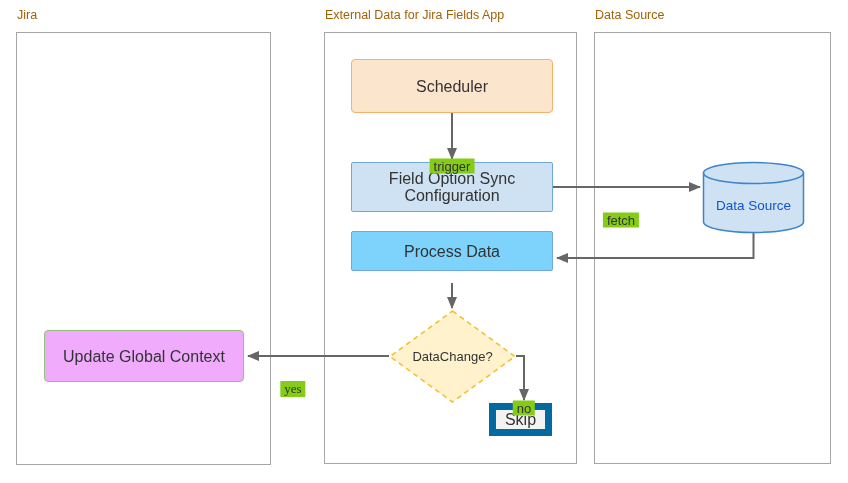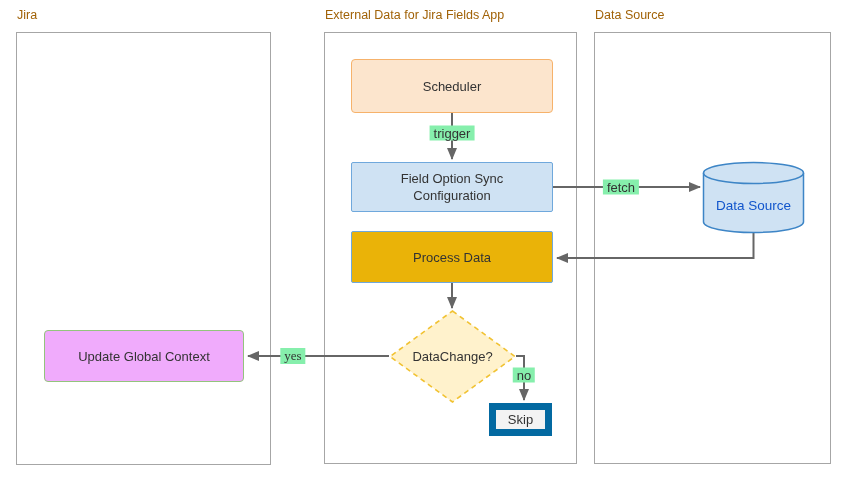--- a/index.html
+++ b/index.html
@@ -15,39 +15,39 @@
   .lane-label { position:absolute; top:8px; font-size:12.5px; color:#a16207; z-index:1; white-space:nowrap; }
   .lane-label-jira { left:17px; }
   .lane-label-app  { left:325px; }
   .lane-label-ds   { left:595px; }
 
   
   svg.edges { position:absolute; left:0; top:0; width:848px; height:483px; z-index:2; }
 
   
   .node { position:absolute; display:flex; flex-direction:column; align-items:center; justify-content:center;
-          text-align:center; font-size:13px; color:#333333; box-sizing:border-box; z-index:3; line-height:17px; }
+          text-align:center; font-size:16px; color:#333333; box-sizing:border-box; z-index:3; line-height:17px; }
   .node-scheduler { left:351px; top:59px;  width:202px; height:54px; background:#FCE5CD; border:1.5px solid #F6B26B; border-radius:4px; }
   .node-fieldopt  { left:351px; top:162px; width:202px; height:50px; background:#CFE2F3; border:1.5px solid #6FA8DC; border-radius:2px; }
-  .node-process   { left:351px; top:231px; width:202px; height:52px; background:#eab308; border:1.5px solid #6FA8DC; border-radius:2px; }
+  .node-process   { left:351px; top:231px; width:202px; height:40px; background:#7dd3fc; border:1.5px solid #6FA8DC; border-radius:2px; }
   .node-green     { left:44px;  top:330px; width:200px; height:52px; background:#f0abfc; border:1.5px solid #93C47D; border-radius:4px; }
   .node-skip      { left:489px; top:403px; width:63px;  height:33px; background:#F3F3F3; border:7px solid #0369a1; }
 
   
   .shape-svg { position:absolute; z-index:3; }
   .diamond-svg  { left:388px; top:309px; }
   .cylinder-svg { left:702px; top:161px; }
   .diamond-text { position:absolute; left:389px; top:310px; width:127px; height:93px; display:flex; flex-direction:row;
                   align-items:center; justify-content:center; font-size:13px; line-height:17px; color:#333333; z-index:4; text-align:center; }
   .cylinder-text { position:absolute; left:703px; top:188px; width:101px; height:34px; display:flex;
                    align-items:center; justify-content:center; font-size:13.5px; color:#1155CC; z-index:4; }
 
   
-  .edge-label { position:absolute; transform:translate(-50%,-50%); background:#86efac; padding:0 4px;
-                font-size:13px; color:#333333; z-index:5; white-space:nowrap; }
+  .edge-label { position:absolute; transform:translate(-50%,-50%); background:#84cc16; padding:0 4px;
+                font-size:13px; color:#333333; z-index:5; white-space:nowrap;margin-top:33px; }
   .lbl-trigger { left:452px; top:133px; }
   .lbl-fetch   { left:621px; top:187px; }
   .lbl-yes     { left:293px; top:356px;font-family:Liberation Serif, serif; }
   .lbl-no      { left:524px; top:375px; }
 </style>
 </head>
 <body>
 
 <div class="canvas">
 

